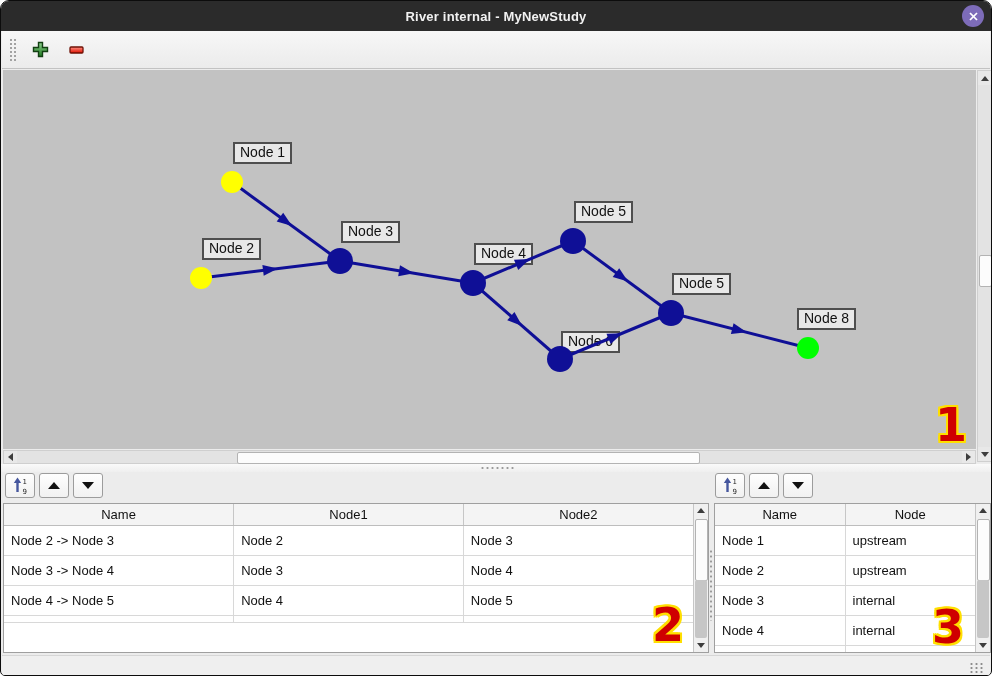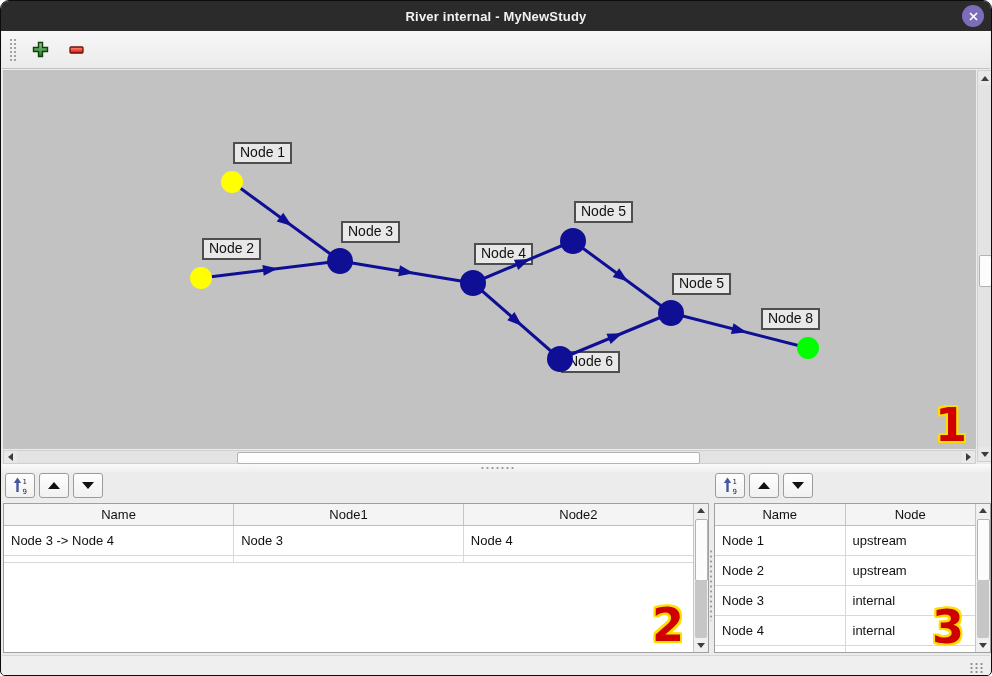--- a/index.html
+++ b/index.html
@@ -137,23 +137,23 @@
           <circle cx="570" cy="171" r="13" fill="#0f0f96"></circle>
           <circle cx="557" cy="289" r="13" fill="#0f0f96"></circle>
           <circle cx="668" cy="243" r="13" fill="#0f0f96"></circle>
           <circle cx="805" cy="278" r="11" fill="#00ff00"></circle>
         </svg>
     <div class="node-label" style="left: 230px; top: 72px;">Node 1</div>
         <div class="node-label" style="left: 199px; top: 168px;">Node 2</div>
         <div class="node-label" style="left: 338px; top: 151px;">Node 3</div>
         <div class="node-label" style="left: 471px; top: 173px;">Node 4</div>
         <div class="node-label" style="left: 571px; top: 131px;">Node 5</div>
-        <div class="node-label" style="left: 558px; top: 261px; margin-top: 20px;">Node 6</div>
+        <div class="node-label" style="left: 558px; top: 261px;">Node 6</div>
         <div class="node-label" style="left: 669px; top: 203px;">Node 5</div>
-        <div class="node-label" style="left: 758px; top: 238px;">Node 8</div>
+        <div class="node-label" style="left: 794px; top: 238px;">Node 8</div>
       </div>
 
     <div class="vscroll">
       <div class="sb-btn" style="top:0;">
           <div class="tri up"></div>
         </div>
       <div class="sb-thumb" style="left:1px;top:184px;width:11px;height:30px;"></div>
       <div class="sb-btn" style="bottom:0;">
           <div class="tri down"></div>
         </div>
@@ -209,23 +209,33 @@
       <table class="grid">
         <thead>
             <tr id="edge-thead">
               <th>Name</th>
               <th>Node1</th>
               <th>Node2</th>
             </tr>
           </thead>
         <tbody id="edge-tbody">
             <tr>
+              <td>Node 2 -&gt; Node 3</td>
+              <td>Node 2</td>
+              <td>Node 3</td>
+            </tr>
+            <tr>
               <td>Node 3 -&gt; Node 4</td>
               <td>Node 3</td>
               <td>Node 4</td>
+            </tr>
+            <tr>
+              <td>Node 4 -&gt; Node 5</td>
+              <td>Node 4</td>
+              <td>Node 5</td>
             </tr>
             <tr class="partial">
               <td></td>
               <td></td>
               <td></td>
             </tr>
           </tbody>
       </table>
     </div>
     <div class="tbl-vscroll">

